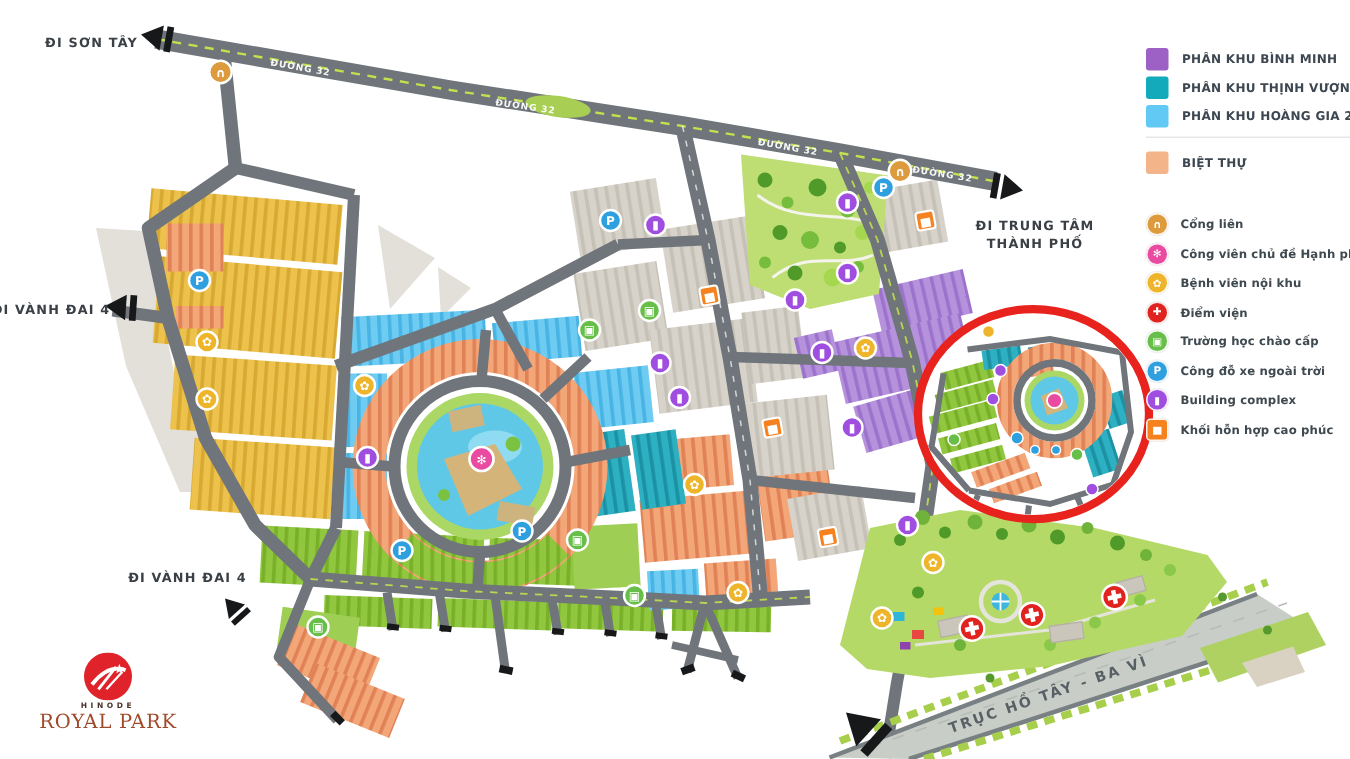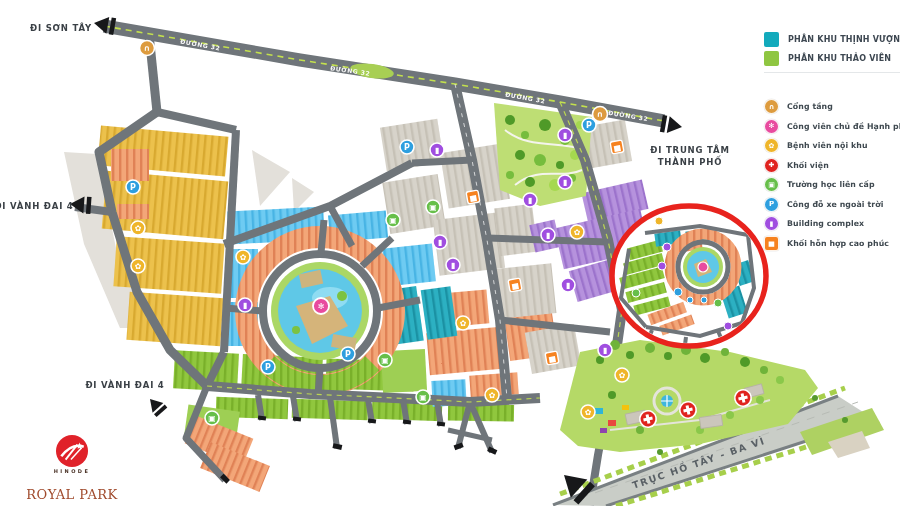--- a/index.html
+++ b/index.html
@@ -22,21 +22,21 @@
   .am-ic{width:15px;height:15px;border-radius:50%;flex:0 0 15px;margin-right:8px;
          display:flex;align-items:center;justify-content:center;
          color:#fff;font-size:7px;font-weight:700;border:1.5px solid rgba(255,255,255,.9);
          box-sizing:border-box;box-shadow:0 0 0 .5px rgba(0,0,0,.08);}
   .am-ic.sq{border-radius:3px;}
   .am-label{font-size:7.8px;font-weight:700;color:#3f4950;letter-spacing:.1px;}
   
   .logo{position:absolute;left:22px;top:435px;width:100px;text-align:center;}
   .logo-brand{font-size:5px;font-weight:700;letter-spacing:2.4px;color:#4a3226;margin-top:1px;}
   .logo-name{font-family:"DejaVu Serif","Liberation Serif",serif;font-size:13px;
-             color:#a04a2c;letter-spacing:.5px;margin-top:13px;}
+             color:#a04a2c;letter-spacing:.5px;margin-top:0px;}
 </style>
 </head>
 <body>
 
 <div class="stage">
 
 <svg width="900" height="506" viewBox="0 0 900 506">
   <defs>
     <pattern id="pYellow" patternUnits="userSpaceOnUse" width="7" height="7">
       <rect width="7" height="7" fill="#ecc14c"></rect>
@@ -524,50 +524,58 @@
     <text class="t-road" x="350" y="73" text-anchor="middle" transform="rotate(8 350 73)">ĐƯỜNG 32</text>
     <text class="t-road" x="525" y="100" text-anchor="middle" transform="rotate(10 525 100)">ĐƯỜNG 32</text>
     <text class="t-road" x="628" y="118" text-anchor="middle" transform="rotate(9 628 118)">ĐƯỜNG 32</text>
   </g>
 </svg>
 
 
 <aside class="legend">
   <div>
     <div class="lg-row">
+      <span class="lg-sw" style="background: rgb(157, 96, 196);"></span>
+      <span class="lg-zlabel">PHÂN KHU BÌNH MINH</span>
+    </div>
+    <div class="lg-row">
       <span class="lg-sw" style="background: rgb(19, 170, 188);"></span>
       <span class="lg-zlabel">PHÂN KHU THỊNH VƯỢNG</span>
     </div>
     <div class="lg-row">
-      <span class="lg-sw" style="background: rgb(143, 198, 65);"></span>
-      <span class="lg-zlabel">PHÂN KHU THẢO VIÊN</span>
+      <span class="lg-sw" style="background: rgb(98, 201, 244);"></span>
+      <span class="lg-zlabel">PHÂN KHU HOÀNG GIA 2</span>
     </div>
     <div class="lg-div"></div>
+    <div class="lg-row">
+      <span class="lg-sw" style="background: rgb(243, 180, 137);"></span>
+      <span class="lg-zlabel">BIỆT THỰ</span>
+    </div>
   </div>
 
   <div class="lg-amens">
     <div class="am-row">
       <span class="am-ic" style="background: rgb(221, 155, 62);">∩</span>
-      <span class="am-label">Cổng tầng</span>
+      <span class="am-label">Cổng liên</span>
     </div>
     <div class="am-row">
       <span class="am-ic" style="background: rgb(232, 75, 159);">✻</span>
       <span class="am-label">Công viên chủ đề Hạnh phúc</span>
     </div>
     <div class="am-row">
       <span class="am-ic" style="background: rgb(239, 181, 42);">✿</span>
       <span class="am-label">Bệnh viên nội khu</span>
     </div>
     <div class="am-row">
       <span class="am-ic" style="background: rgb(224, 35, 31);">✚</span>
-      <span class="am-label">Khối viện</span>
+      <span class="am-label">Điểm viện</span>
     </div>
     <div class="am-row">
       <span class="am-ic" style="background: rgb(103, 191, 74);">▣</span>
-      <span class="am-label">Trường học liên cấp</span>
+      <span class="am-label">Trường học chào cấp</span>
     </div>
     <div class="am-row">
       <span class="am-ic" style="background: rgb(46, 159, 223);">P</span>
       <span class="am-label">Công đỗ xe ngoài trời</span>
     </div>
     <div class="am-row">
       <span class="am-ic" style="background: rgb(160, 78, 224);">▮</span>
       <span class="am-label">Building complex</span>
     </div>
     <div class="am-row">

